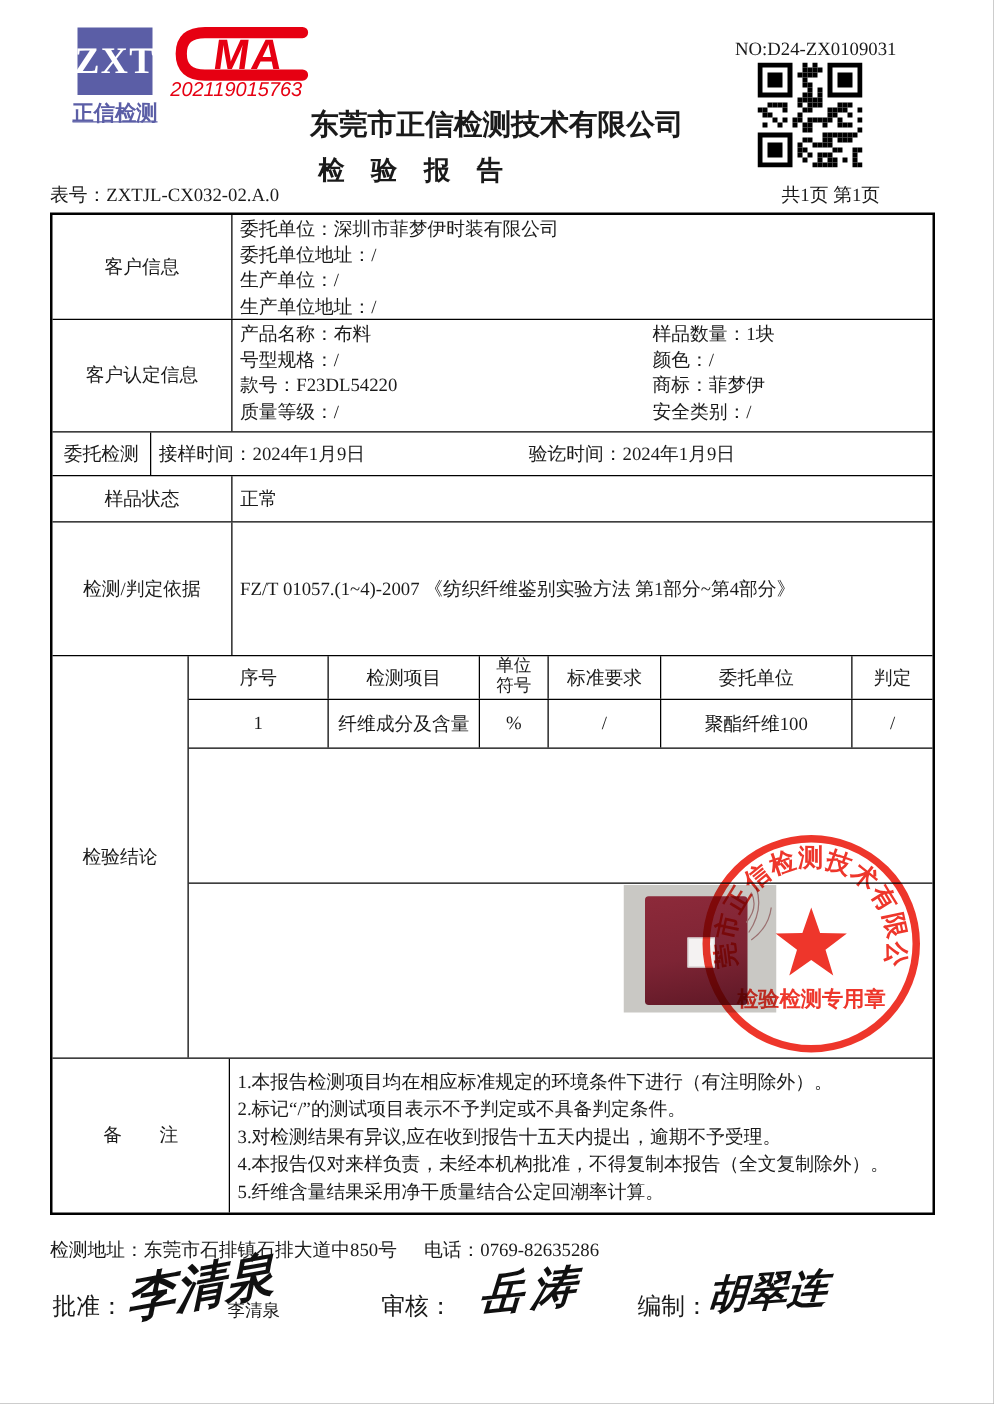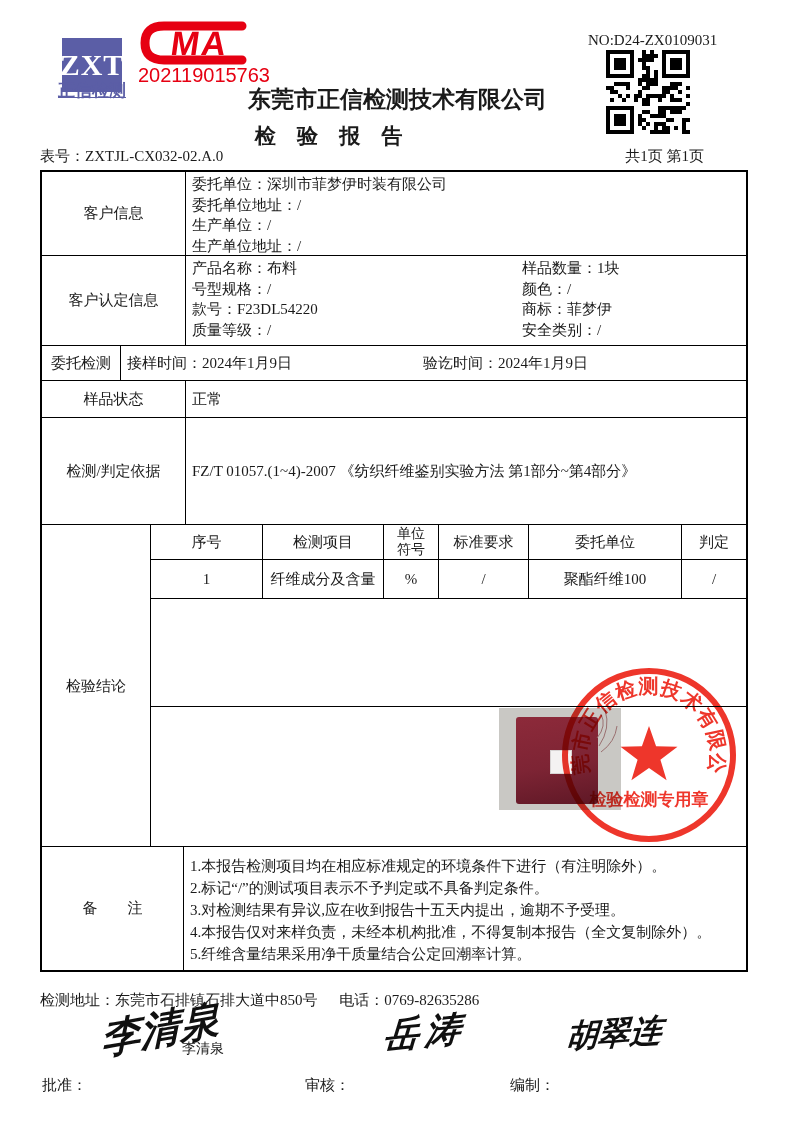--- a/index.html
+++ b/index.html
@@ -2,26 +2,26 @@
 <html><head>
 <meta charset="utf-8">
 <style>
   html,body{margin:0;padding:0;background:#888;}
   .page{position:relative;width:795px;height:1123px;background:#fff;overflow:hidden;
         font-family:"Liberation Serif","DejaVu Serif",serif;color:#1a1a1a;}
   .abs{position:absolute;}
   
   .zxt-box{left:62px;top:22px;width:60px;height:54px;background:#5b5ea6;color:#fff;
            display:flex;align-items:center;justify-content:center;font-size:30px;font-weight:700;
-           font-family:"Liberation Serif",serif;letter-spacing:1px;margin-top:16px;}
+           font-family:"Liberation Serif",serif;letter-spacing:1px;}
   .zxt-cap{left:50px;top:79px;width:84px;text-align:center;color:#5b5ea6;font-weight:700;font-size:17px;
            font-family:"Liberation Sans","DejaVu Sans",sans-serif;text-decoration:underline;}
   .cma{left:138px;top:20px;}
-  .cma-num{left:138px;top:64px;width:124px;text-align:center;color:#e60012;font-size:20px;
-           font-family:"Liberation Sans","DejaVu Sans",sans-serif;}
+  .cma-num{left:127px;top:64px;width:124px;text-align:center;color:#e60012;font-size:16px;
+           font-family:"Liberation Sans","DejaVu Sans",sans-serif;font-style:italic;}
   .company{left:0;top:84px;width:795px;text-align:center;font-size:23px;font-weight:700;}
   .report-title{left:0;top:122px;width:665px;text-align:center;font-size:21px;font-weight:700;letter-spacing:8px;}
   .report-no{left:588px;top:32px;font-size:15px;}
   .qr{left:606px;top:50px;}
   .form-row{left:40px;top:147px;width:708px;display:flex;justify-content:space-between;font-size:15px;}
   .form-row .right{padding-right:44px;}
   
   .rtable{left:40px;top:170px;width:708px;height:802px;border:2px solid #000;box-sizing:border-box;
           display:flex;flex-direction:column;font-size:15px;}
   .trow{display:flex;border-bottom:1.5px solid #000;box-sizing:border-box;flex:0 0 auto;}
@@ -41,21 +41,21 @@
   .remarks{padding:8px 6px 0 6px;line-height:22px;font-size:15px;}
   
   .photo{left:348px;top:1px;width:122px;height:102px;background:#c9c8c4;}
   .fabric{position:absolute;left:17px;top:9px;width:82px;height:87px;border-radius:3px;
           background:linear-gradient(170deg,#8d2a3a 0%,#7d2434 55%,#5f1826 100%);}
   .tag{position:absolute;left:51px;top:42px;width:20px;height:22px;background:#f4f2f2;border:1px solid #d8d4d4;}
   
   .stamp{left:560px;top:664px;mix-blend-mode:multiply;opacity:0.92;}
   
   .addr{left:40px;top:991px;font-size:15px;}
-  .sig-label{font-size:15px;margin-top:44px;}
+  .sig-label{font-size:19px;}
   .sig{font-style:italic;font-weight:700;color:#101010;white-space:nowrap;}
 </style>
 </head>
 <body>
 
 <div class="page">
 
   <div class="abs zxt-box">
     <span>ZXT</span>
   </div>

